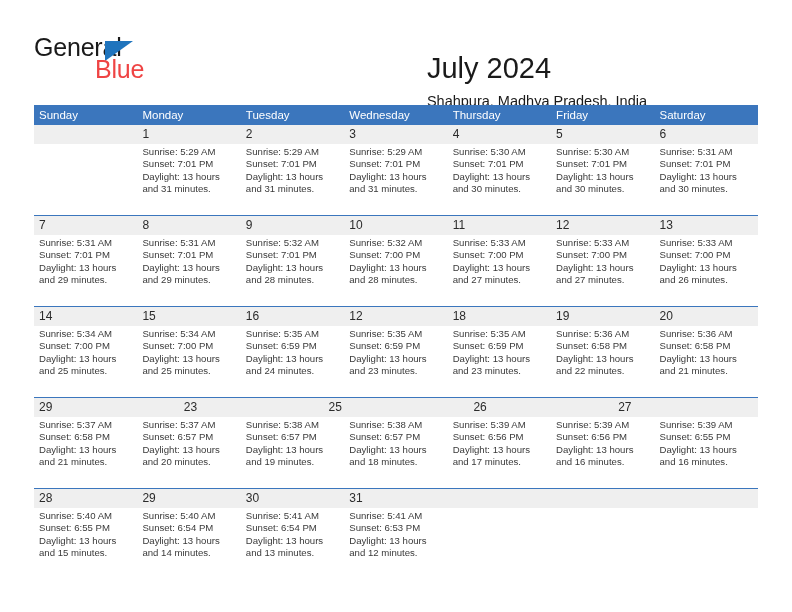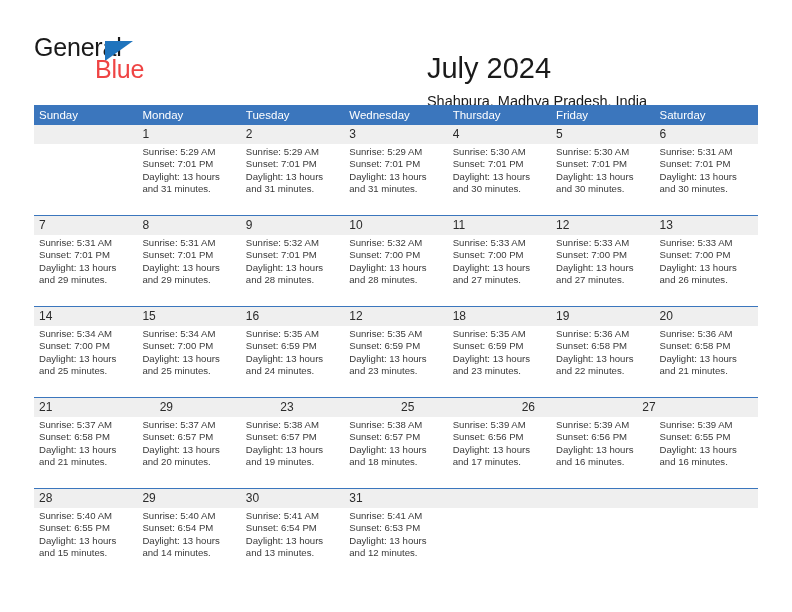--- a/index.html
+++ b/index.html
@@ -338,21 +338,20 @@
             <div class="info-cell">
               <div class="line">Sunrise: 5:36 AM</div>
               <div class="line">Sunset: 6:58 PM</div>
               <div class="line">Daylight: 13 hours</div>
               <div class="line">and 21 minutes.</div>
             </div>
           </div>
         </div>
         <div class="week">
           <div class="week-nums">
-            <div class="num-cell">21</div>
             <div class="num-cell">29</div>
             <div class="num-cell">23</div>
             <div class="num-cell">25</div>
             <div class="num-cell">26</div>
             <div class="num-cell">27</div>
           </div>
           <div class="week-body">
             <div class="info-cell">
               <div class="line">Sunrise: 5:37 AM</div>
               <div class="line">Sunset: 6:58 PM</div>

